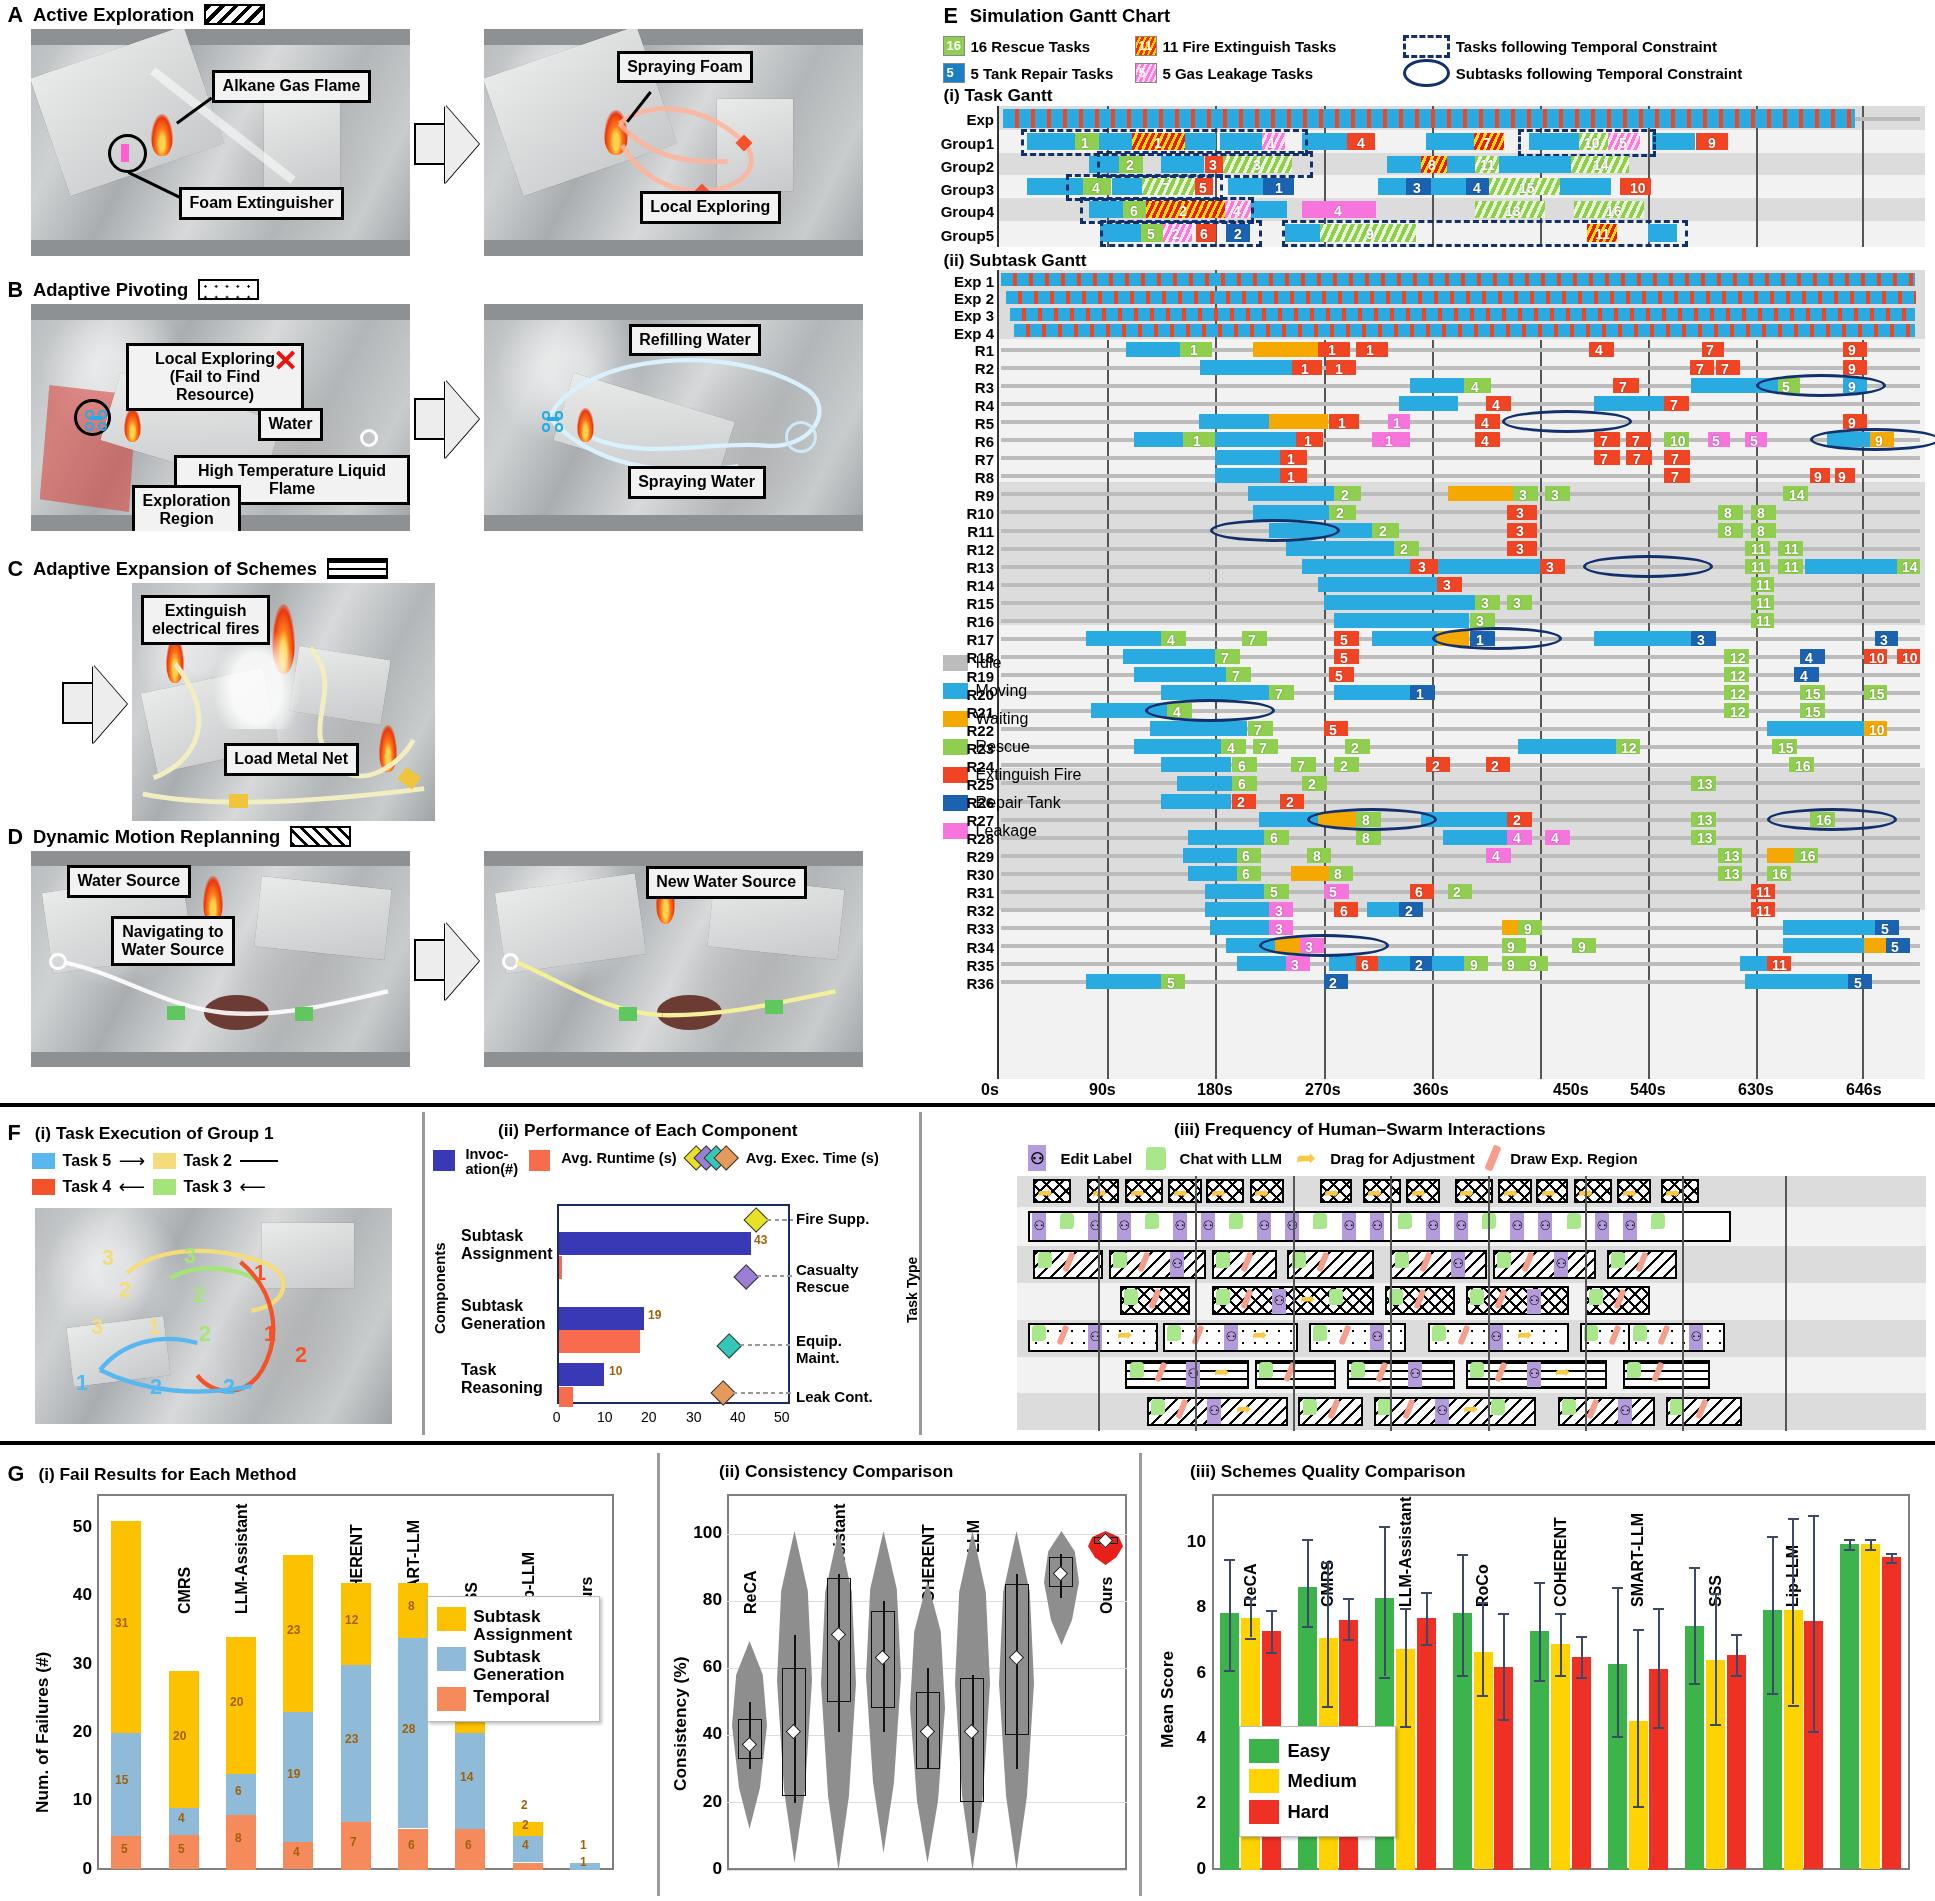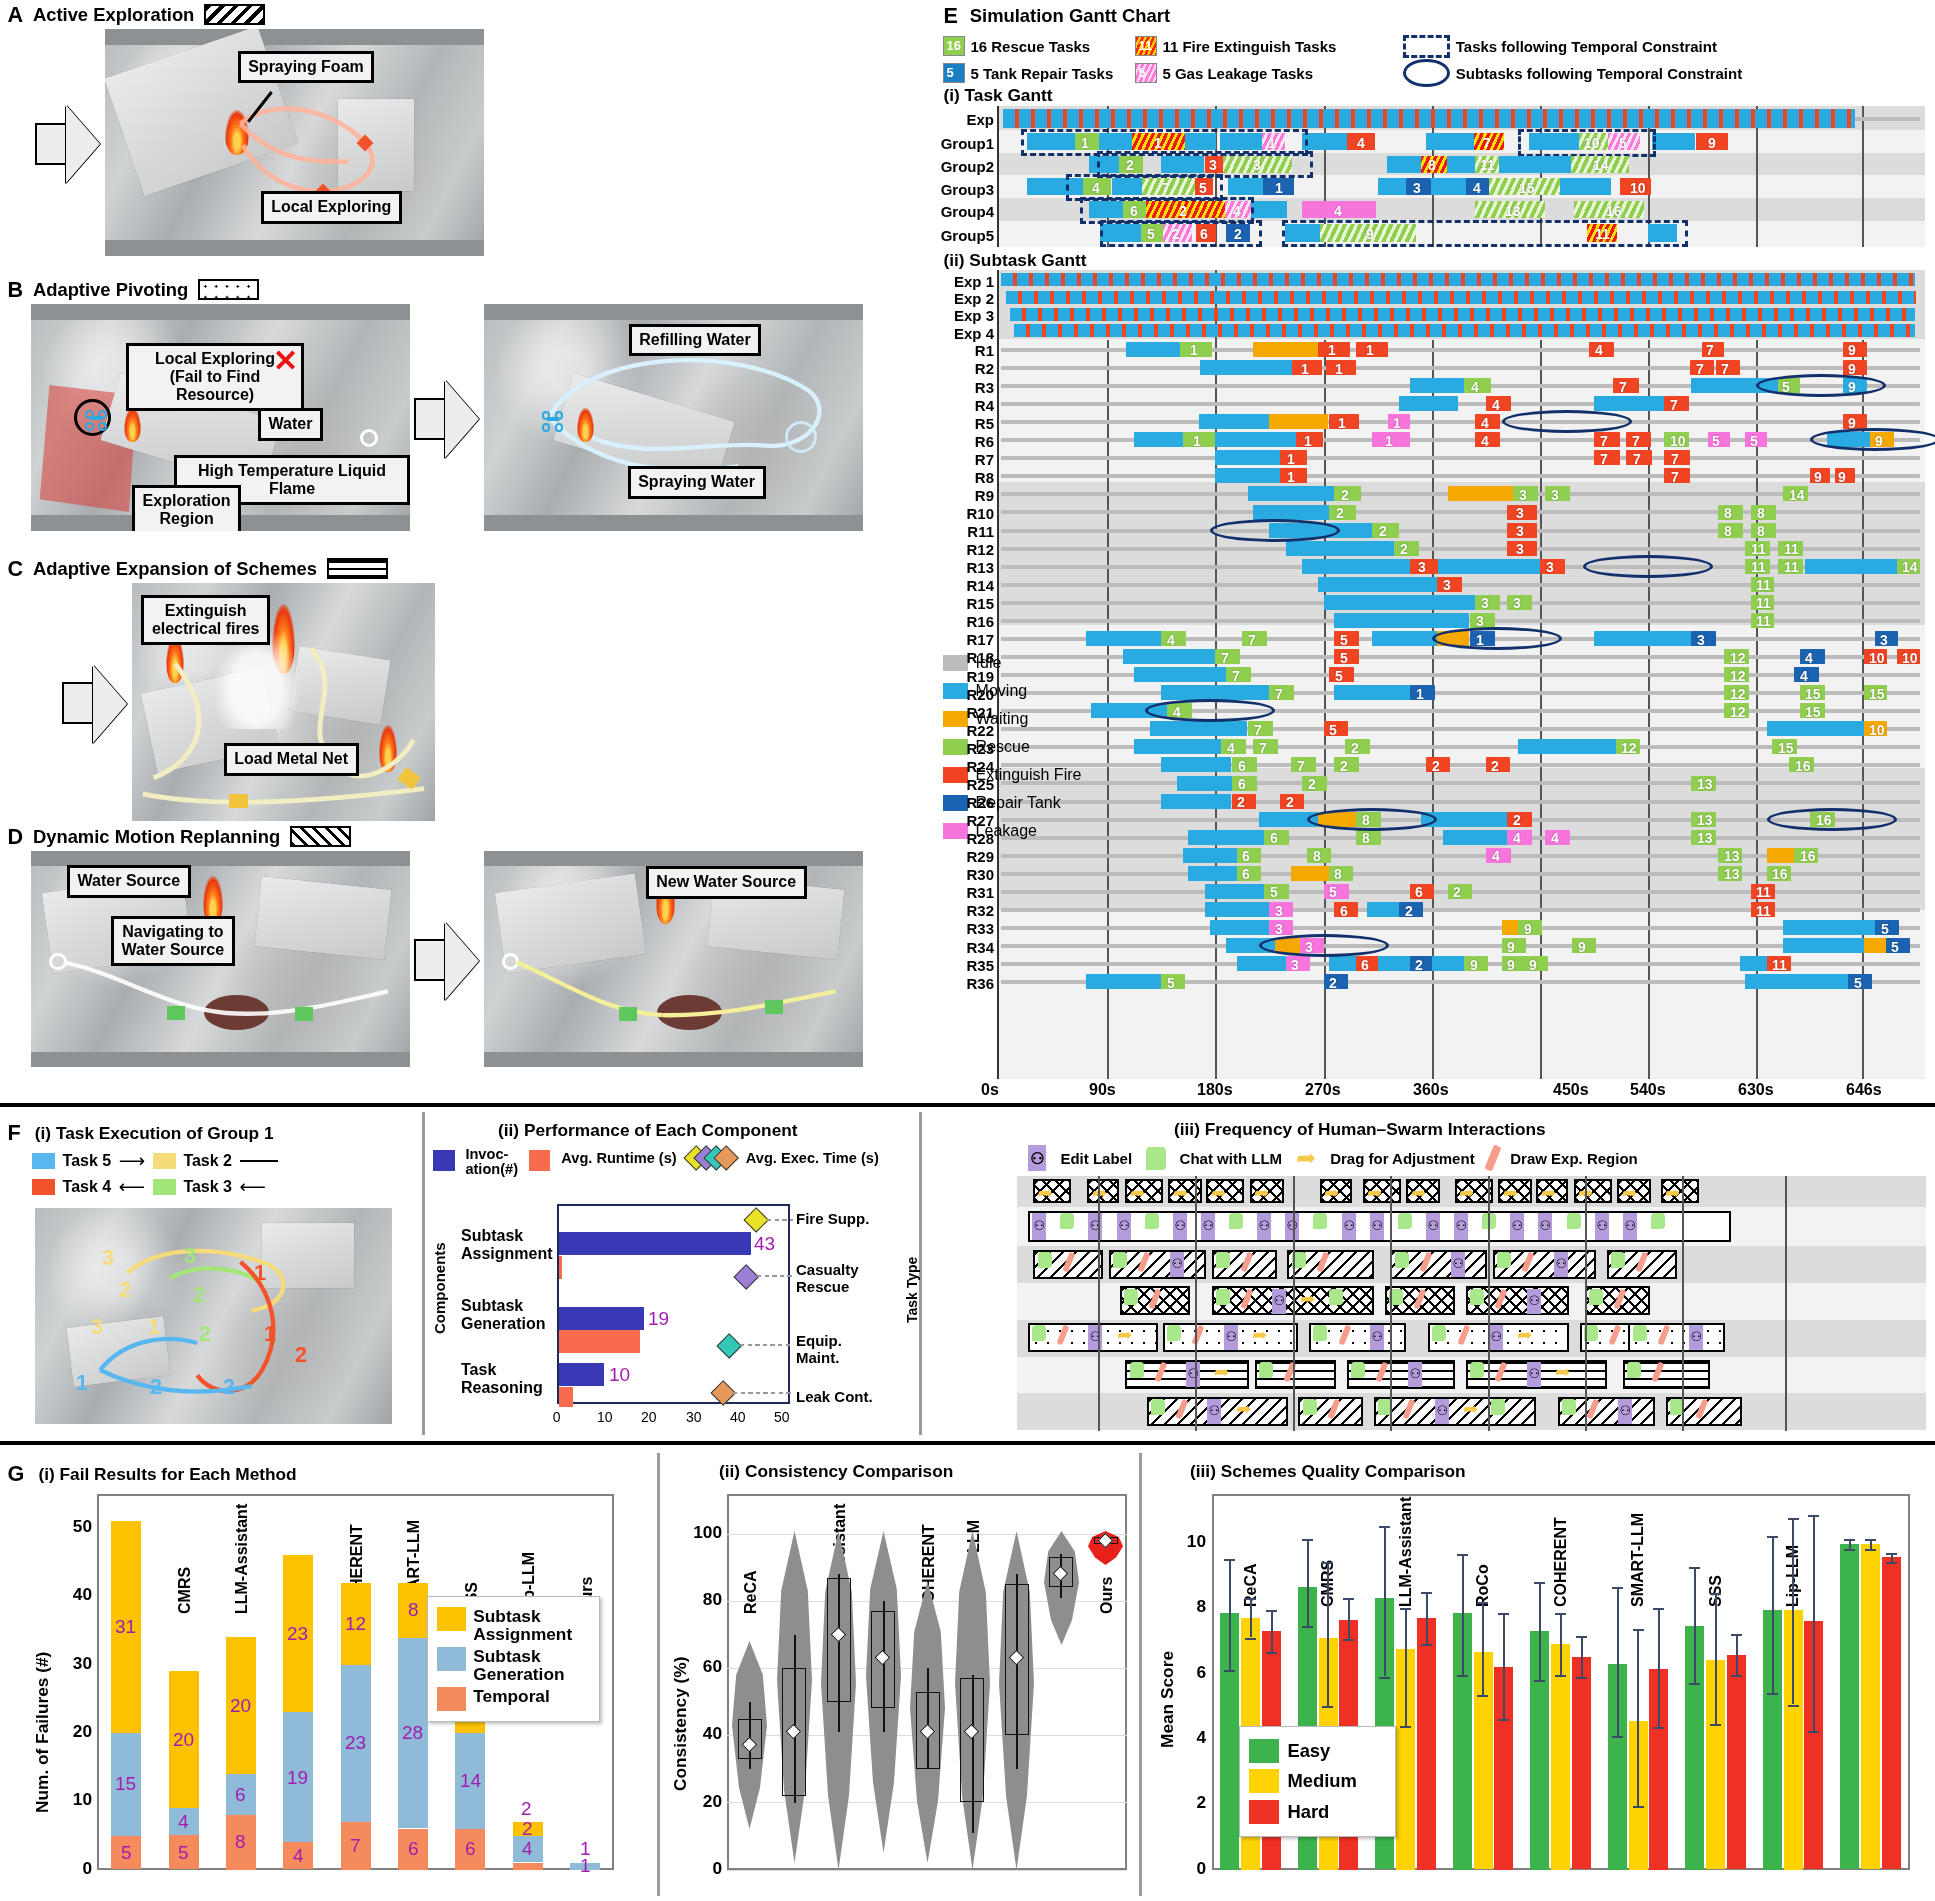--- a/index.html
+++ b/index.html
@@ -94,40 +94,54 @@
   .ic-pen { position:absolute; background:#f79d8c; border-radius:2.2px; }
 
   
   #panel-G { position:absolute; left:0; top:1441px; width:1936px; height:460px; border-top:4.9px solid #000; }
   .g-div { position:absolute; top:7.6px; bottom:5.4px; width:2.7px; background:#9b9b9b; }
   .axisbox { position:absolute; border:2.7px solid #808080; background:#fff; }
   .ylab { position:absolute; font-size:17.3px; font-weight:bold; transform:rotate(-90deg); transform-origin:0 0; white-space:nowrap; }
   .methlab { position:absolute; font-size:16px; font-weight:bold; transform:rotate(-90deg); transform-origin:0 0; white-space:nowrap; }
   .ytick { position:absolute; font-size:17.3px; font-weight:bold; text-align:right; }
   .stackseg { position:absolute; }
-  .seglabel { position:absolute; font-size:19px; font-weight:normal; color:#a21caf; }
+  .seglabel { position:absolute; font-size:12px; font-weight:bold; color:#a16207; }
   .legendbox { position:absolute; background:#fff; border:1.6px solid #bbb; box-shadow:1.6px 1.6px 3.2px rgba(0,0,0,.25); padding:5.4px 8.7px; }
   .violin { position:absolute; background:#8e8e8e; }
   .gridh { position:absolute; height:1.1px; background:#ddd; }
   .qbar { position:absolute; }
   .errbar { position:absolute; width:1.6px; background:#3c4a68; }
   .errcap { position:absolute; height:1.6px; background:#3c4a68; }
 </style>
 </head>
 <body>
 
 <div id="left-col">
 
   <div class="scene-block" style="top:0px;">
     <div class="scene-head">
       <span class="panel-letter">A</span>
       <span class="panel-title">Active Exploration</span>
       <span class="hatch-chip hatch-diag"></span>
     </div>
     <div class="scene-row" style="padding-left:31px;">
+      <div class="photo aerial" style="width:379px;height:227px;">
+        <div class="gray-band-top"></div>
+          <div class="gray-band-bot"></div>
+        <div class="bldg" style="left:15px;top:19.5px;width:162px;height:124px;transform:rotate(-19deg);"></div>
+        <div class="bldg" style="left:233px;top:70px;width:76px;height:92px;"></div>
+        <div class="road" style="left:103px;top:92px;width:178px;height:8.7px;transform:rotate(38deg);"></div>
+        <div class="flame" style="left:120px;top:85px;width:21.6px;height:42px;"></div>
+        <div class="circ-mark" style="left:77px;top:105px;width:39px;height:39px;"></div>
+        <div style="position:absolute;left:90px;top:115px;width:7.6px;height:18.4px;background:#ff5fd0;"></div>
+        <div class="callout" style="left:181px;top:41px;">Alkane Gas Flame</div>
+        <div class="leader" style="left:145px;top:93px;width:43px;transform:rotate(-36deg);"></div>
+        <div class="callout" style="left:148px;top:158px;">Foam Extinguisher</div>
+        <div class="leader" style="left:98px;top:142px;width:59px;transform:rotate(26deg);"></div>
+      </div>
       <div class="arrow-big"></div>
       <div class="photo aerial" style="width:379px;height:227px;">
         <div class="gray-band-top"></div>
           <div class="gray-band-bot"></div>
         <div class="bldg" style="left:15px;top:19.5px;width:162px;height:124px;transform:rotate(-19deg);"></div>
         <div class="bldg" style="left:233px;top:70px;width:76px;height:92px;"></div>
         <div class="flame" style="left:120px;top:81px;width:24px;height:45px;"></div>
         <svg style="position:absolute;left:0;top:0;width:379px;height:227px;" viewBox="0 0 700 420" width="379" height="227">
           <path d="M250,175 C320,120 430,155 480,210 C520,255 470,300 400,300 C330,300 280,260 255,215" stroke="#ffb39b" stroke-width="9" fill="none" opacity=".85"></path>
           <path d="M250,175 C300,230 360,250 450,245" stroke="#ffb39b" stroke-width="9" fill="none" opacity=".85"></path>

